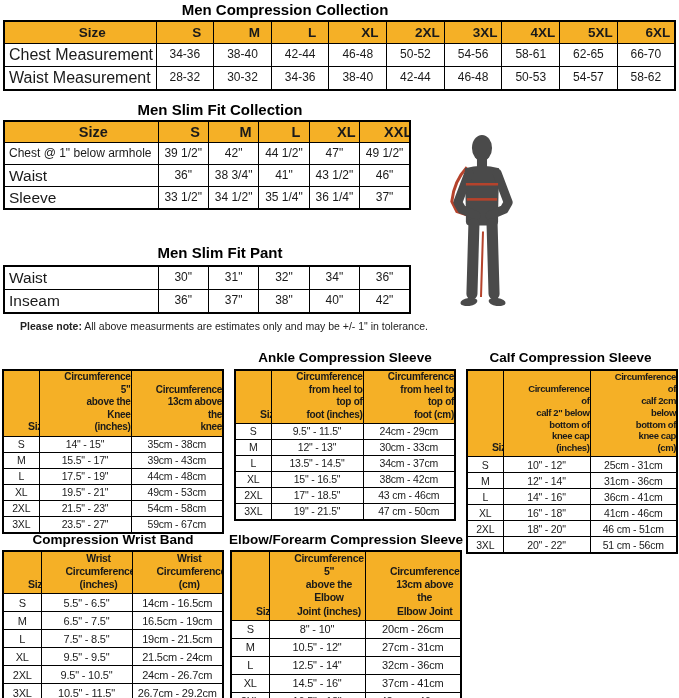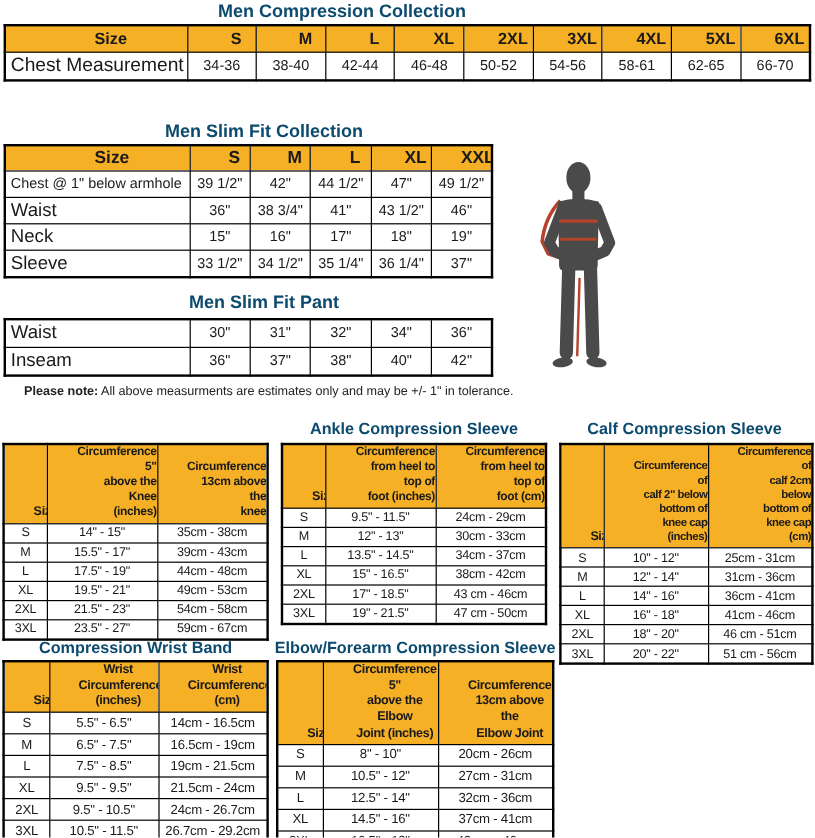--- a/index.html
+++ b/index.html
@@ -19,21 +19,21 @@
     position:relative;
     width:679px;
     height:698px;
     background:#ffffff;
     overflow:hidden;
   }
   .title{
     position:absolute;
     font-weight:bold;
     text-align:center;
-    color:#0c4a6e;
+    color:#000000;
     white-space:nowrap;
   }
   .big-title{font-size:15px;}
   .small-title{font-size:13.5px;}
 
   table.tbl{
     position:absolute;
     border-collapse:collapse;
     table-layout:fixed;
     border:2px solid var(--border);
@@ -152,20 +152,32 @@
           <td>34-36</td>
           <td>38-40</td>
           <td>42-44</td>
           <td>46-48</td>
           <td>50-52</td>
           <td>54-56</td>
           <td>58-61</td>
           <td>62-65</td>
           <td>66-70</td>
         </tr>
+        <tr>
+          <td>Waist Measurement</td>
+          <td>28-32</td>
+          <td>30-32</td>
+          <td>34-36</td>
+          <td>38-40</td>
+          <td>42-44</td>
+          <td>46-48</td>
+          <td>50-53</td>
+          <td>54-57</td>
+          <td>58-62</td>
+        </tr>
       </tbody>
     </table>
 
   <div class="title big-title" style="top:101px;left:0;width:440px;">Men Slim Fit Collection</div>
   <table class="tbl t-slim">
     <colgroup>
         <col class="c0">
         <col>
         <col>
         <col>
@@ -191,28 +203,20 @@
           <td>47"</td>
           <td>49 1/2"</td>
         </tr>
         <tr>
           <td>Waist</td>
           <td>36"</td>
           <td>38 3/4"</td>
           <td>41"</td>
           <td>43 1/2"</td>
           <td>46"</td>
-        </tr>
-        <tr>
-          <td>Neck</td>
-          <td>15"</td>
-          <td>16"</td>
-          <td>17"</td>
-          <td>18"</td>
-          <td>19"</td>
         </tr>
         <tr>
           <td>Sleeve</td>
           <td>33 1/2"</td>
           <td>34 1/2"</td>
           <td>35 1/4"</td>
           <td>36 1/4"</td>
           <td>37"</td>
         </tr>
       </tbody>

